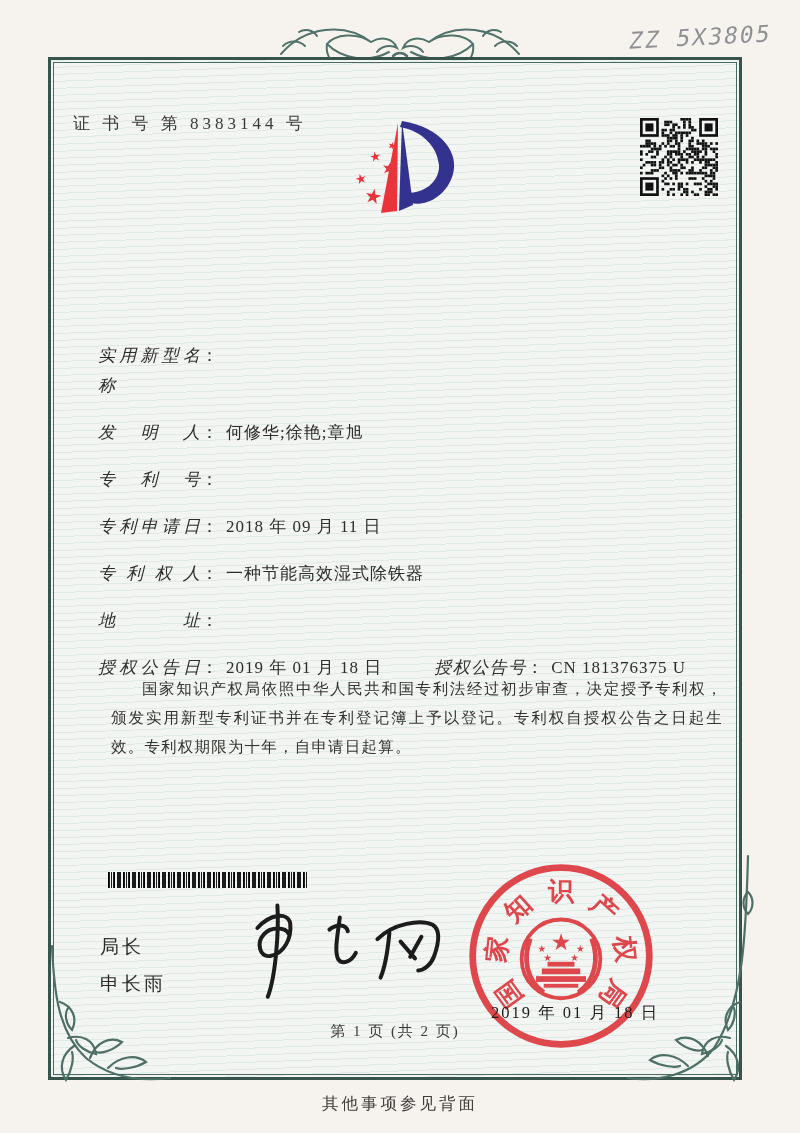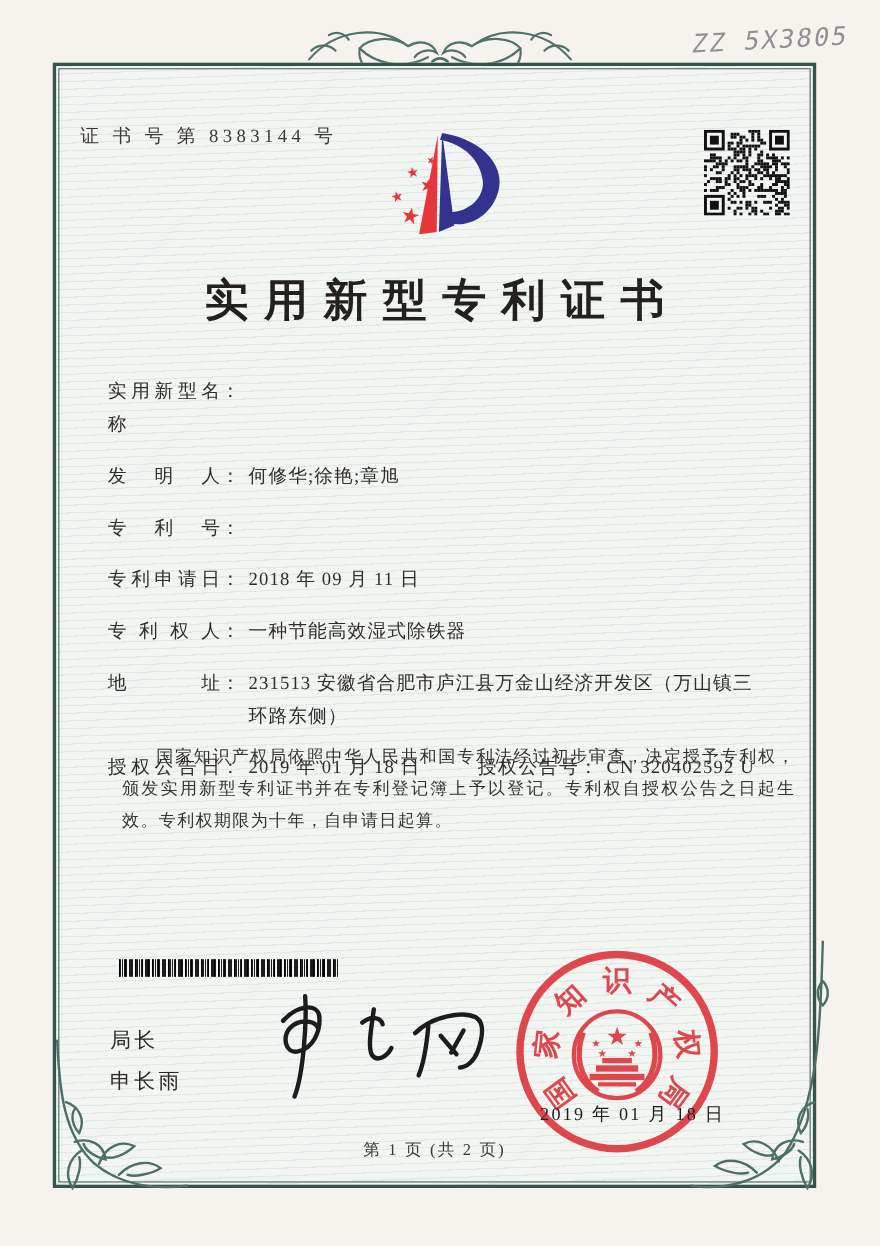--- a/index.html
+++ b/index.html
@@ -45,21 +45,21 @@
   .qr   { position:absolute; left:589px; top:58px; width:78px; height:78px; }
 
   .title {
     position:absolute; top:185px; width:100%; text-align:center;
     font-size:40px; font-weight:600; color:#22211f;
     letter-spacing:14px; text-indent:14px;
   }
 
   .fields { position:absolute; left:47px; top:281px; width:610px; font-size:17px; }
   .row { display:flex; align-items:flex-start; line-height:30px; margin-bottom:17px; }
-  .lbl { display:inline-block; width:103px; text-align:justify; text-align-last:justify; letter-spacing:1px; flex:none; }
+  .lbl { display:inline-block; width:103px; text-align:justify; text-align-last:justify; letter-spacing:1px; flex:none;font-style:italic; }
   .colon { flex:none; }
   .val { margin-left:8px; letter-spacing:1px; }
   .val-wrap { max-width:470px; }
   .grant-row { display:flex; }
   .grant-right { margin-left:52px; display:flex;justify-content:flex-end; }
   .grant-right .lbl { width:92px; }
 
   .paras {
     position:absolute; left:60px; top:614px; width:612px;
     font-size:15.5px; line-height:29px; letter-spacing:1.2px;
@@ -77,21 +77,21 @@
 
   .officer { position:absolute; left:49px; top:868px; font-size:19px; letter-spacing:3px; line-height:37px; color:#2b2a28; }
   .sign-svg { position:absolute; left:160px; top:828px; width:240px; height:120px; }
 
   .seal { position:absolute; left:414px; top:800px; width:192px; height:192px; }
   .seal-date {
     position:absolute; left:440px; top:942px; font-size:16.5px;
     letter-spacing:2px; color:#1e1d1b; z-index:5;
   }
 
-  .page-indicator { position:absolute; bottom:22px; width:100%; text-align:center; font-size:15px; letter-spacing:2px; color:#3a3936; }
+  .page-indicator { position:absolute; bottom:36px; width:100%; text-align:center; font-size:15px; letter-spacing:2px; color:#3a3936; }
   .back-note { position:absolute; top:1093px; width:100%; text-align:center; font-size:16.5px; letter-spacing:3px; color:#3c3b38; }
 
   .ornament-top { position:absolute; left:275px; top:12px; width:250px; height:82px; }
   .corner-bl { position:absolute; left:38px; top:942px; width:140px; height:150px; }
   .corner-br { position:absolute; left:622px; top:852px; width:140px; height:240px; }
 </style>
 </head>
 <body>
 
 <div class="page">
@@ -424,21 +424,20 @@
         <rect x="1" y="1" width="5" height="5" fill="#f3f5f3"></rect>
         <rect x="2" y="2" width="3" height="3" fill="#111"></rect>
         <rect x="22" y="0" width="7" height="7" fill="#111"></rect>
         <rect x="23" y="1" width="5" height="5" fill="#f3f5f3"></rect>
         <rect x="24" y="2" width="3" height="3" fill="#111"></rect>
         <rect x="0" y="22" width="7" height="7" fill="#111"></rect>
         <rect x="1" y="23" width="5" height="5" fill="#f3f5f3"></rect>
         <rect x="2" y="24" width="3" height="3" fill="#111"></rect>
       </svg>
 
-    <div class="title">实用新型专利证书</div>
 
     <div class="fields">
       <div class="row">
         <span class="lbl">实用新型名称</span>
           <span class="colon">：</span>
       </div>
       <div class="row">
         <span class="lbl">发 明 人</span>
           <span class="colon">：</span>
         <span class="val">何修华;徐艳;章旭</span>
@@ -453,30 +452,29 @@
         <span class="val">2018 年 09 月 11 日</span>
       </div>
       <div class="row">
         <span class="lbl">专 利 权 人</span>
           <span class="colon">：</span>
         <span class="val">一种节能高效湿式除铁器</span>
       </div>
       <div class="row">
         <span class="lbl">地 址</span>
           <span class="colon">：</span>
-        <span class="val val-wrap">231513 安徽省合肥市庐江县万金山经济开发区（万山镇三环路东侧）</span>
       </div>
       <div class="row grant-row">
         <span class="lbl">授权公告日</span>
           <span class="colon">：</span>
         <span class="val">2019 年 01 月 18 日</span>
         <span class="grant-right">
           <span class="lbl">授权公告号</span>
             <span class="colon">：</span>
-          <span class="val">CN 320402592 U</span>
+          <span class="val">CN 181376375 U</span>
         </span>
       </div>
     </div>
 
     <div class="paras">
       <p>国家知识产权局依照中华人民共和国专利法经过初步审查，决定授予专利权，颁发实用新型专利证书并在专利登记簿上予以登记。专利权自授权公告之日起生效。专利权期限为十年，自申请日起算。</p>
     </div>
 
     <div class="barcode"></div>
 
@@ -552,13 +550,14 @@
       <path d="M126,4 C124,80 122,150 92,196 C70,224 34,230 6,226"></path>
       <path d="M118,150 C106,154 100,166 106,178 C112,172 114,162 112,156"></path>
       <path d="M108,186 C94,182 82,188 80,202 C90,200 98,194 100,188"></path>
       <path d="M86,204 C80,188 66,182 54,188 C62,196 74,200 80,198"></path>
       <path d="M66,214 C54,202 38,200 28,208 C38,214 52,216 58,214"></path>
       <path d="M104,194 C116,202 120,216 112,228 C106,218 104,206 106,200"></path>
       <path d="M126,40 C132,46 132,56 126,62 C120,56 120,46 126,40"></path>
     </g>
   </svg>
 
+  <div class="back-note">其他事项参见背面</div>
 </div>
 
 </body></html>

